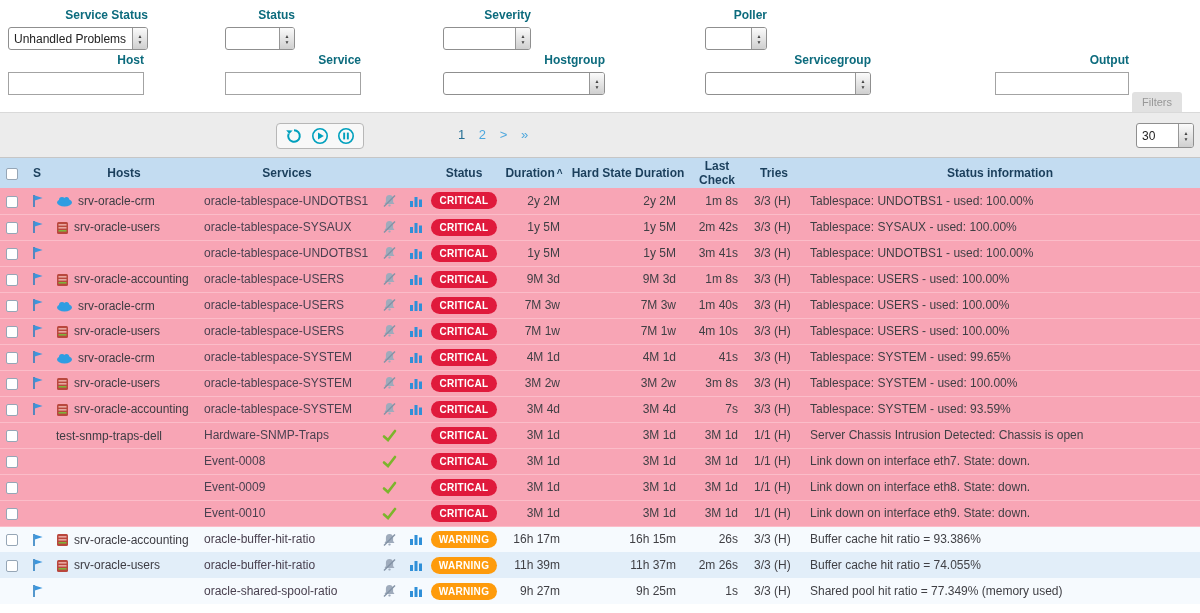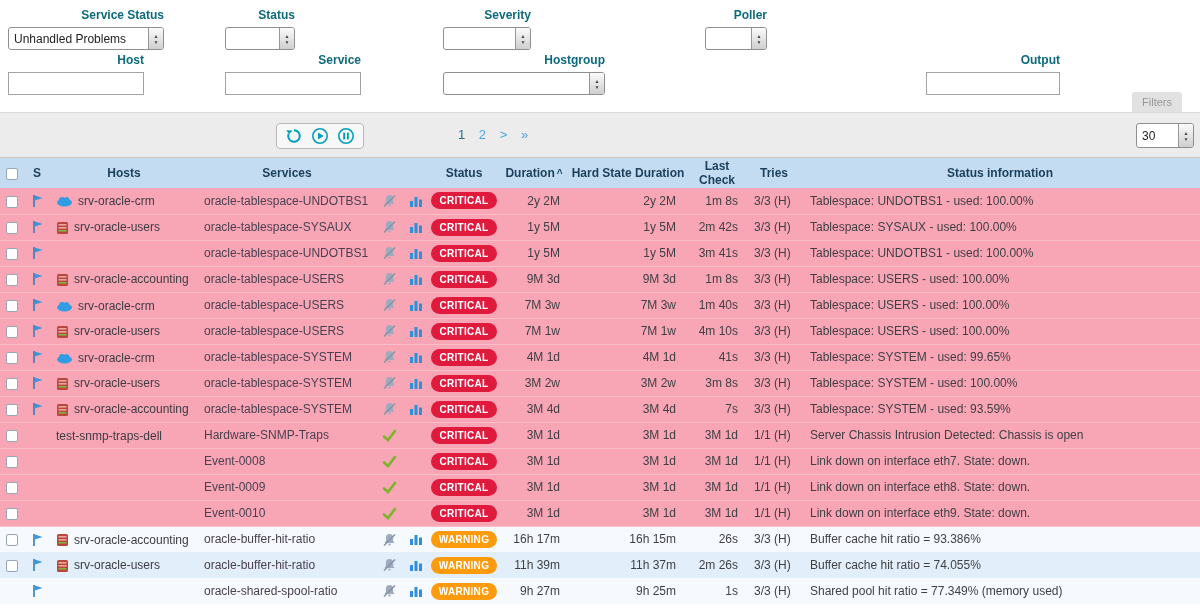--- a/index.html
+++ b/index.html
@@ -64,21 +64,21 @@
   svg { display:block; }
   td svg { display:inline-block; vertical-align:middle; }
 </style>
 </head>
 <body>
 
 <div class="filter-panel">
 
   <div class="fgroup" style="left:8px;top:8px">
     <div class="flabel">Service Status</div>
-    <div class="sel" style="width:156px">
+    <div class="sel" style="width:140px">
       <span class="sel-val">Unhandled Problems</span>
       <span class="stepper">
           <i>▲</i>
           <i>▼</i>
         </span>
     </div>
   </div>
 
   <div class="fgroup" style="left:225px;top:8px">
     <div class="flabel">Status</div>
@@ -127,22 +127,32 @@
     <div class="flabel">Hostgroup</div>
     <div class="sel" style="width:162px">
       <span class="sel-val"></span>
       <span class="stepper">
           <i>▲</i>
           <i>▼</i>
         </span>
     </div>
   </div>
 
-
-  <div class="fgroup" style="left:926px;top:53px">
+  <div class="fgroup" style="left:705px;top:53px">
+    <div class="flabel">Servicegroup</div>
+    <div class="sel" style="width:166px">
+      <span class="sel-val"></span>
+      <span class="stepper">
+          <i>▲</i>
+          <i>▼</i>
+        </span>
+    </div>
+  </div>
+
+  <div class="fgroup" style="left:995px;top:53px">
     <div class="flabel">Output</div>
     <input class="tinput" style="width: 134px;" value="">
   </div>
 
   <div class="filters-btn">Filters</div>
 </div>
 
 <div class="toolbar">
 
   <div class="btn-group">

